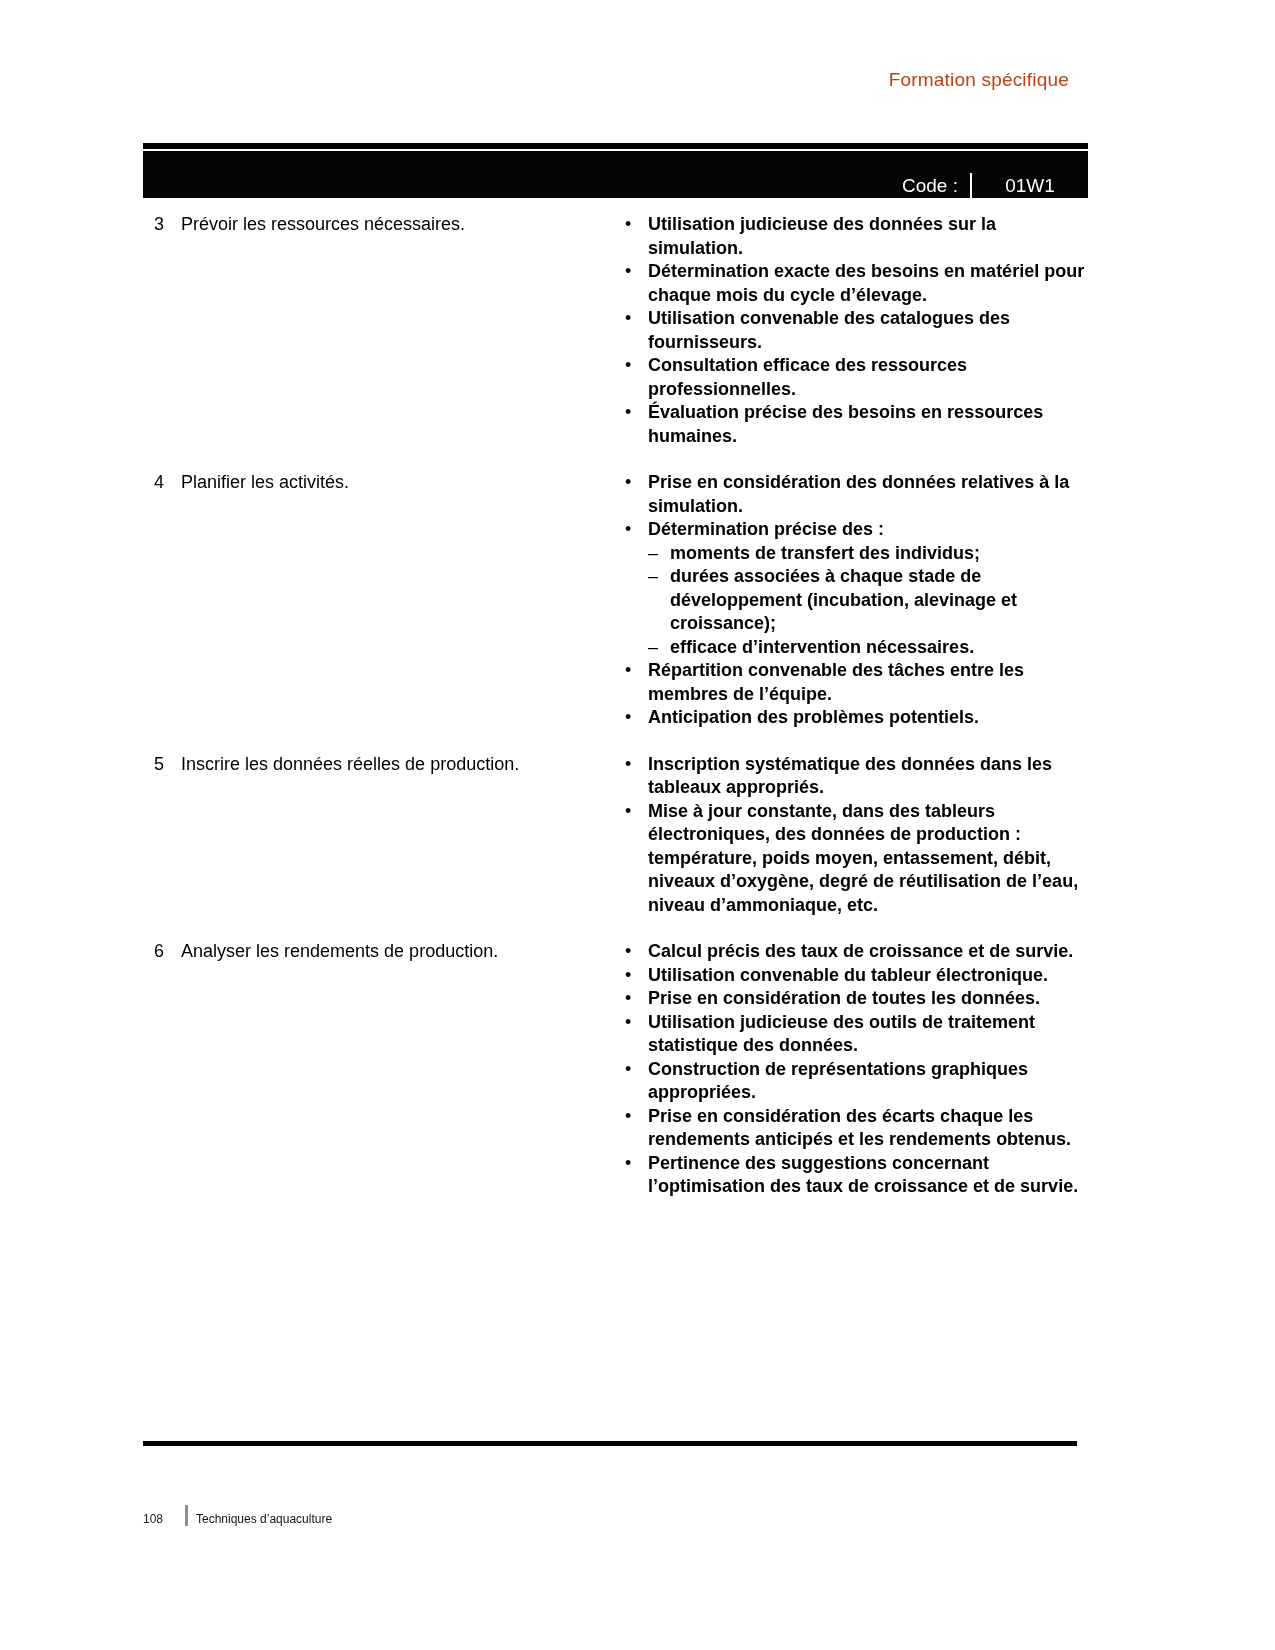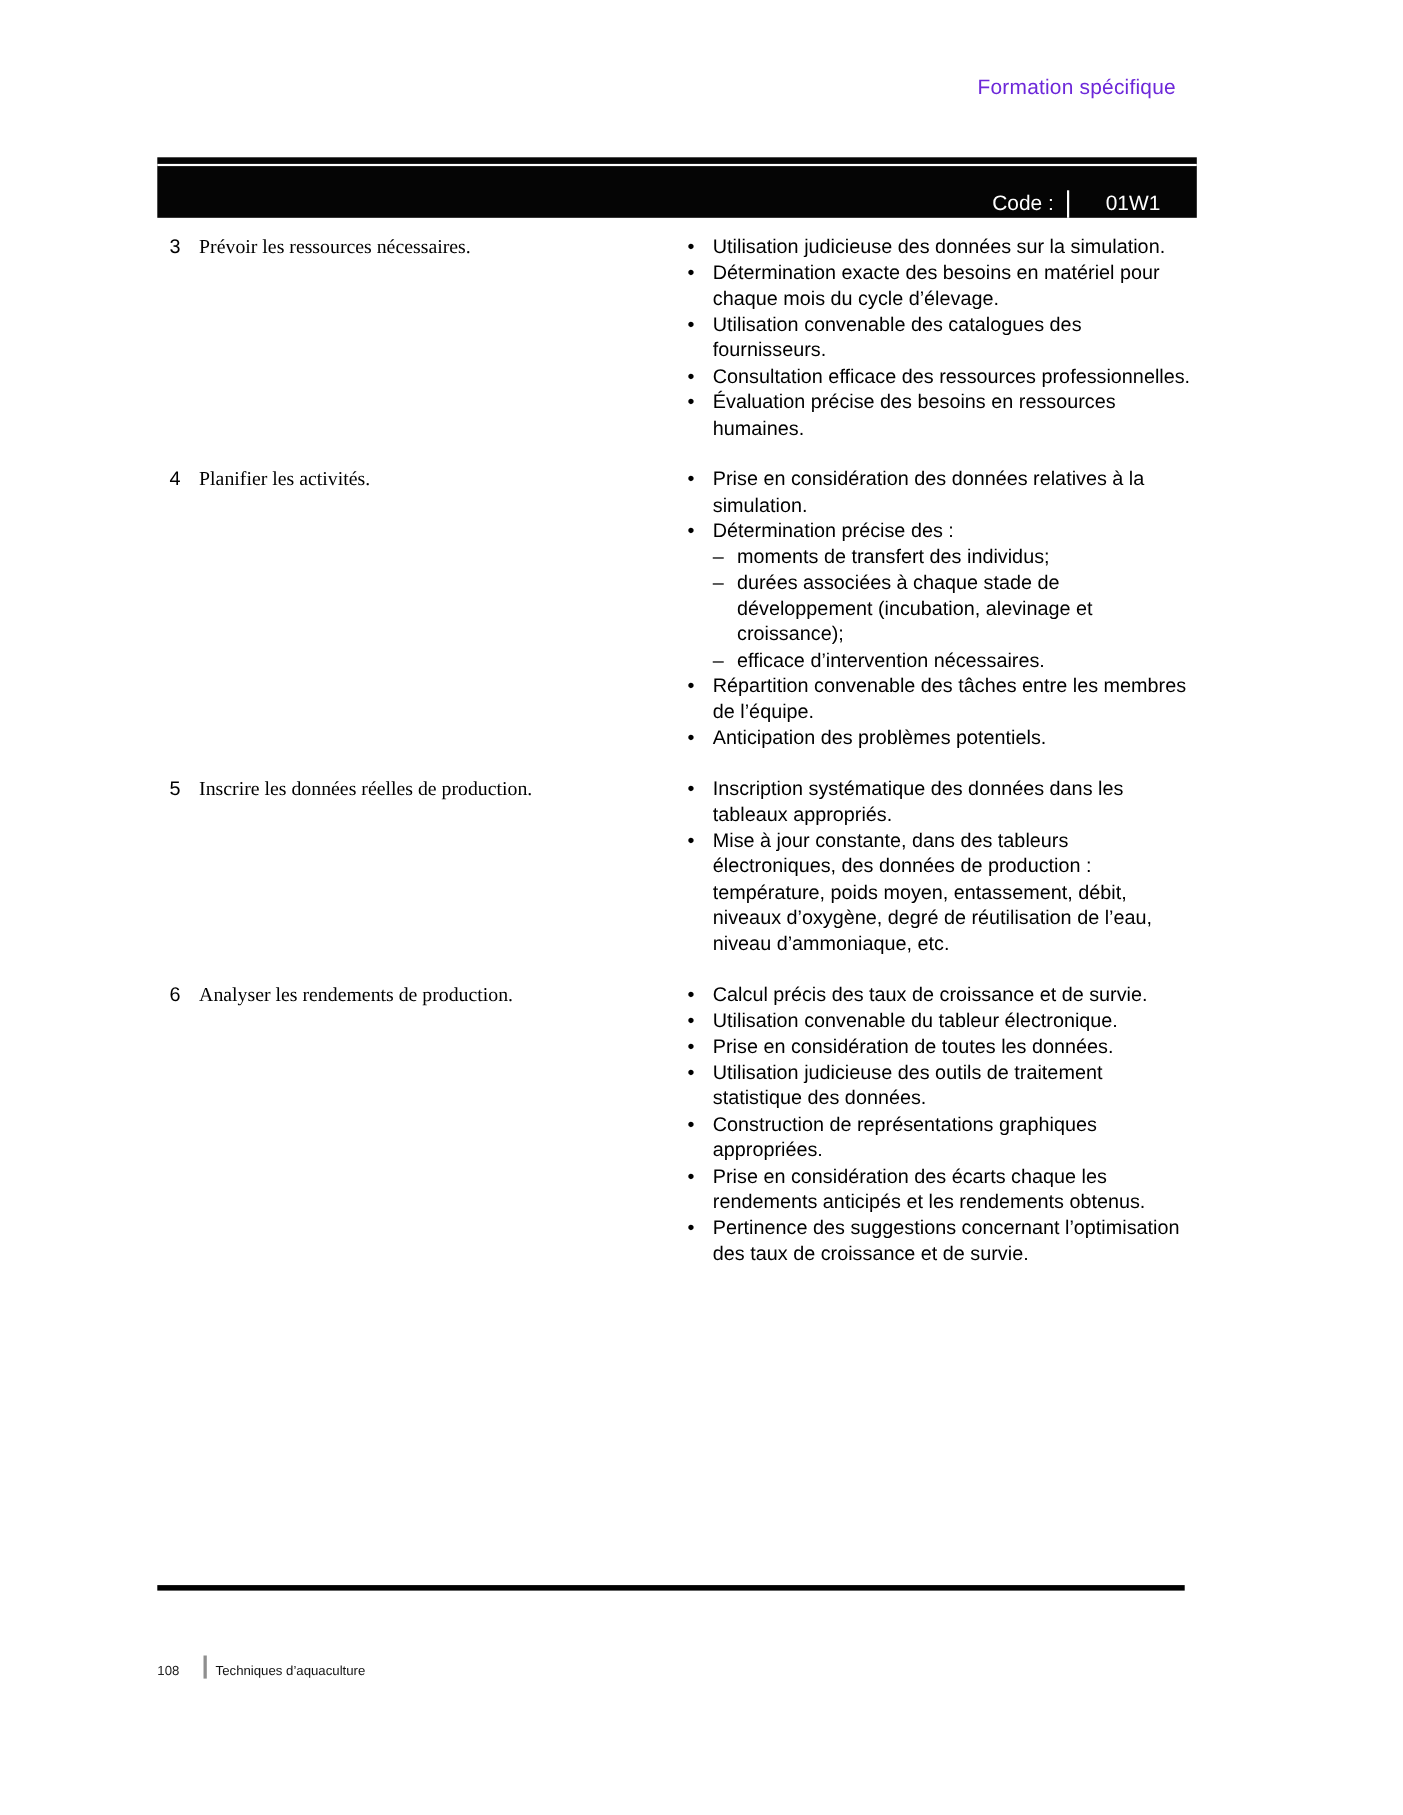--- a/index.html
+++ b/index.html
@@ -4,21 +4,21 @@
 <style>
   * { margin:0; padding:0; box-sizing:border-box; }
   html,body { background:#ffffff; }
   .page {
     position:relative; width:1275px; height:1650px; margin:0 auto;
     background:#ffffff; color:#000;
     font-family:"Liberation Sans", sans-serif;
   }
   .header-label {
     position:absolute; top:69px; right:206px;
-    font-size:19px; color:#6d28d9; letter-spacing:0.2px;
+    font-size:19px; color:#c2410c; letter-spacing:0.2px;
   }
   .code-bar {
     position:absolute; left:143px; top:143px; width:945px; height:55px;
     background:#050505;
   }
   .code-bar .topline {
     position:absolute; top:6px; left:0; right:0; height:2px; background:#ffffff;
   }
   .code-cells {
     position:absolute; right:0; top:8px; bottom:0;
@@ -28,27 +28,27 @@
   .code-divider { width:2px; align-self:stretch; background:#ffffff; }
   .code-value { color:#fff; font-size:19px; width:116px; text-align:center; }
 
   .content {
     position:absolute; left:143px; top:213px; width:945px;
     font-size:18px; line-height:23.5px;
   }
   .row { display:flex; align-items:flex-start; margin-bottom:23px; }
   .row-left { flex:0 0 482px; display:flex; padding-left:11px; }
   .row-num { flex:0 0 27px; }
-  .row-title { flex:1; padding-right:24px;font-family:Liberation Serif, serif; }
+  .row-title { flex:1; padding-right:24px; }
   .row-right { flex:1; max-width:463px; }
   .item { display:flex; }
   .item .marker { flex:0 0 23px; }
   .item.dash { padding-left:23px; }
   .item.dash .marker { flex:0 0 22px; }
-  .item .text { flex:1; }
+  .item .text { flex:1;font-weight:bold; }
 
   .footer-line {
     position:absolute; left:143px; top:1441px; width:934px; height:5px; background:#000;
   }
   .footer {
     position:absolute; left:143px; top:1500px;
     display:flex; align-items:flex-end; font-size:12px; color:#222;
   }
   .page-number { width:42px; padding-top:1px; }
   .footer-bar { width:3px; height:21px; background:#8f8f8f; margin-top:5px; }

